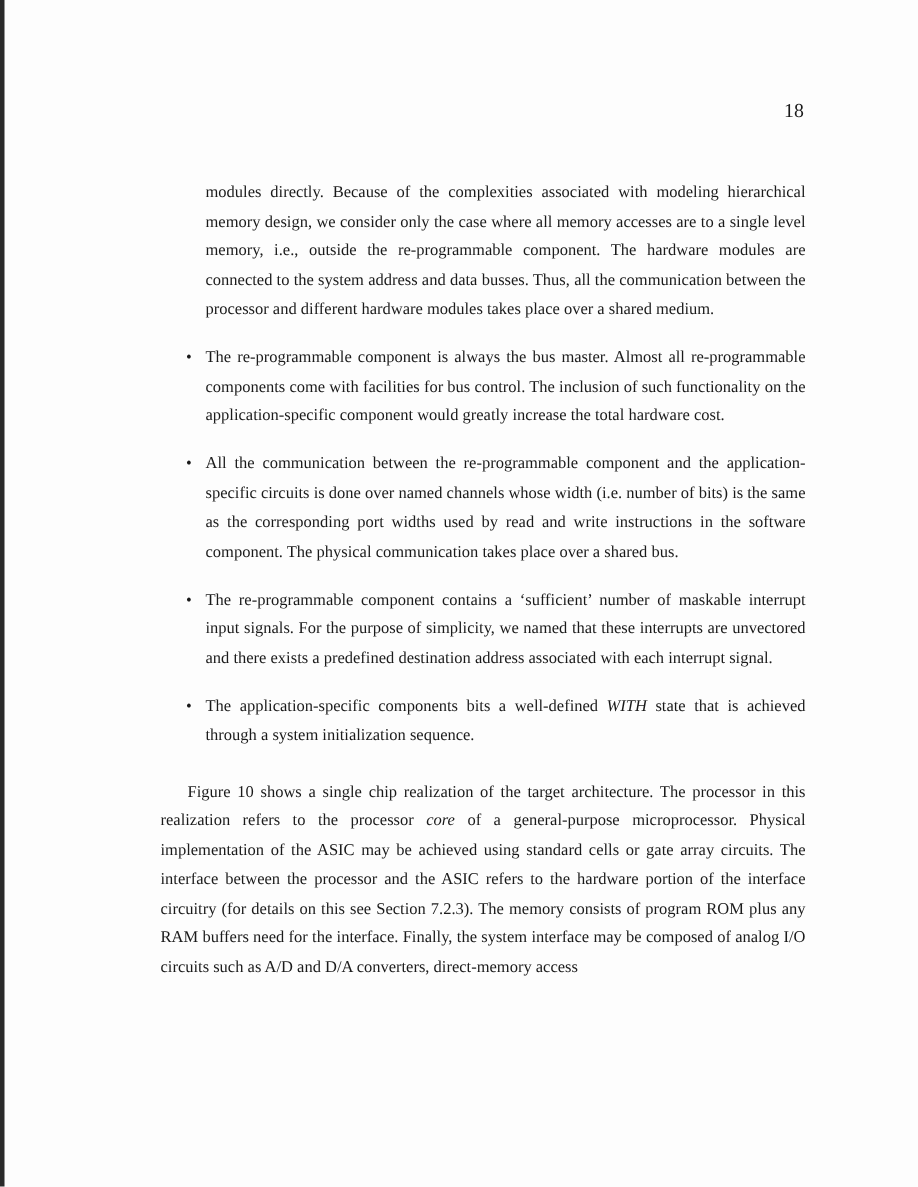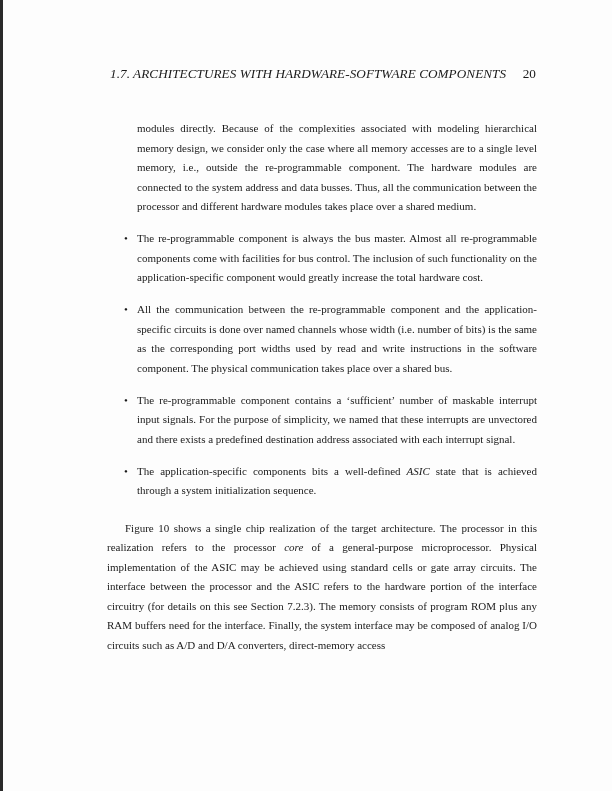--- a/index.html
+++ b/index.html
@@ -21,40 +21,39 @@
   li .bullet { position:absolute; left:17px; top:0; }
   .para { text-indent:18px; margin-top:18px; }
   em { font-style:italic; }
 </style>
 </head>
 <body>
 
 <div class="left-edge"></div>
 
 <div class="running-head">
-  <span>1.7.  ARCHITECTURES WITH HARDWARE-SOFTWARE COMPONENTS</span>
-  <span class="page-num">20</span>
+  <span class="page-num">18</span>
 </div>
 
 <div class="body-text">
   <p class="cont">modules directly. Because of the complexities associated with modeling hierarchical memory design, we consider only the case where all memory accesses are to a single level memory, i.e., outside the re-programmable component. The hardware modules are connected to the system address and data busses. Thus, all the communication between the processor and different hardware modules takes place over a shared medium.</p>
 
   <ul>
     <li>
       <span class="bullet">•</span>
       <span>The re-programmable component is always the bus master.  Almost all re-programmable components come with facilities for bus control. The inclusion of such functionality on the application-specific component would greatly increase the total hardware cost.</span>
     </li>
     <li>
       <span class="bullet">•</span>
       <span>All the communication between the re-programmable component and the application-specific circuits is done over named channels whose width (i.e. number of bits) is the same as the corresponding port widths used by read and write instructions in the software component. The physical communication takes place over a shared bus.</span>
     </li>
     <li>
       <span class="bullet">•</span>
       <span>The re-programmable component contains a ‘sufficient’ number of maskable interrupt input signals. For the purpose of simplicity, we named that these interrupts are unvectored and there exists a predefined destination address associated with each interrupt signal.</span>
     </li>
     <li>
       <span class="bullet">•</span>
-      <span>The application-specific components bits a well-defined </span><em>ASIC</em><span> state that is achieved through a system initialization sequence.</span>
+      <span>The application-specific components bits a well-defined </span><em>WITH</em><span> state that is achieved through a system initialization sequence.</span>
     </li>
   </ul>
 
   <p class="para"><span>Figure 10 shows a single chip realization of the target architecture. The processor in this realization refers to the processor </span><em>core</em><span> of a general-purpose microprocessor. Physical implementation of the ASIC may be achieved using standard cells or gate array circuits. The interface between the processor and the ASIC refers to the hardware portion of the interface circuitry (for details on this see Section 7.2.3). The memory consists of program ROM plus any RAM buffers need for the interface. Finally, the system interface may be composed of analog I/O circuits such as A/D and D/A converters, direct-memory access</span></p>
 </div>
 
 </body></html>

